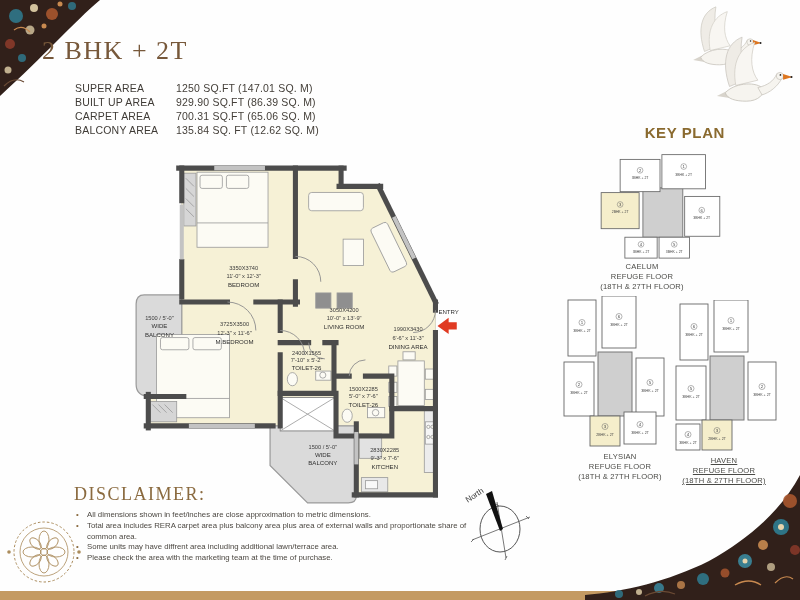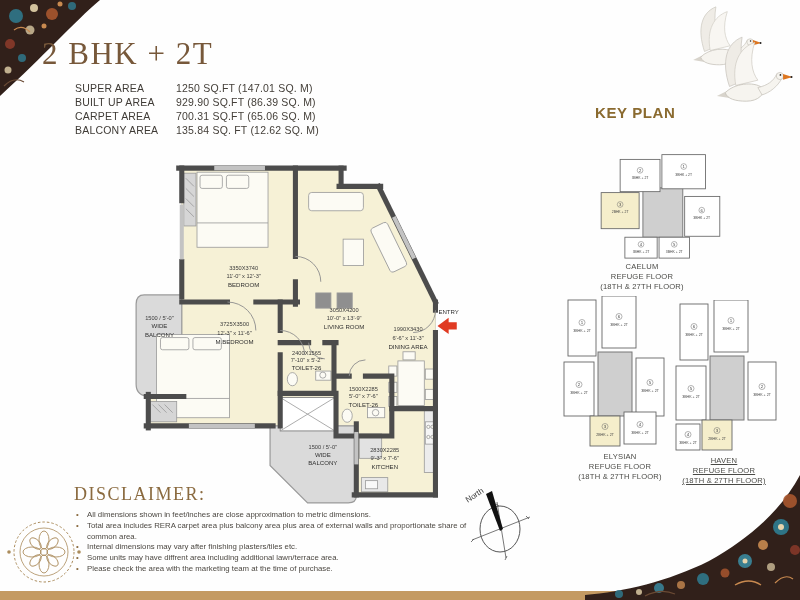--- a/index.html
+++ b/index.html
@@ -1,26 +1,26 @@
 <!DOCTYPE html>
 <html><head>
 <meta charset="utf-8">
 <style>
   html,body{margin:0;padding:0;background:#ffffff;}
   .canvas{position:relative;width:800px;height:600px;background:#fefefe;overflow:hidden;
           font-family:"Liberation Sans",sans-serif;}
   
   .page-title{position:absolute;left:42px;top:36px;font-family:"Liberation Serif",serif;
-              font-size:31px;color:#77583a;letter-spacing:1.5px;font-weight:500;}
+              font-size:26px;color:#77583a;letter-spacing:1.5px;font-weight:500;}
   .areas{position:absolute;left:44px;top:82px;margin-left:31px;}
   .area-row{display:flex;height:14px;font-size:10.5px;color:#3f3b36;letter-spacing:.2px;}
   .area-row .lbl{width:101px;}
   .area-row .val{color:#45403a;}
   
-  .keyplan-title{position:absolute;left:595px;top:104px;width:130px;text-align:left;
+  .keyplan-title{position:absolute;left:595px;top:124px;width:130px;text-align:right;
                  font-size:15px;font-weight:bold;color:#8a6a2f;letter-spacing:.6px;}
   .cluster{position:absolute;}
   .caption{position:absolute;text-align:center;font-size:7.6px;color:#4a4a46;
            line-height:10px;letter-spacing:.2px;}
   
   .disclaimer{position:absolute;left:74px;top:484px;width:420px;}
   .disclaimer-title{font-family:"Liberation Serif",serif;font-size:18px;color:#8a6a3f;
                     letter-spacing:1.5px;}
   .disclaimer ul{list-style:none;margin:5px 0 0 2px;padding:0;}
   .disclaimer li{position:relative;padding-left:11px;font-size:7.8px;color:#4c4842;
@@ -359,21 +359,20 @@
     <path d="M13,64 l3,-3 M71,41 l-3,-3 M38,26 l3,2 M47,82 l2,-4" stroke="#555" stroke-width=".8" fill="none"></path>
     <polygon points="42,53 28,16 34,13 45,51" fill="#111111"></polygon>
     <text x="6" y="20" transform="rotate(-33 16 16)" font-size="8" fill="#333">North</text>
   </svg>
 
   <div class="disclaimer">
     <div class="disclaimer-title">DISCLAIMER:</div>
     <ul>
       <li>All dimensions shown in feet/inches are close approximation to metric dimensions.</li>
       <li>Total area includes RERA carpet area plus balcony area plus area of external walls and proportionate share of common area.</li>
-      <li>Internal dimensions may vary after finishing plasters/tiles etc.</li>
       <li>Some units may have diffrent area including additional lawn/terrace area.</li>
       <li>Please check the area with the marketing team at the time of purchase.</li>
     </ul>
   </div>
 
   <svg style="position:absolute;left:6px;top:514px;" width="76" height="76" viewBox="0 0 76 76">
     <circle cx="38" cy="38" r="30" fill="none" stroke="#ab8c5c" stroke-width="1" stroke-dasharray="2.5,2"></circle>
     <circle cx="38" cy="38" r="24" fill="none" stroke="#ab8c5c" stroke-width=".8"></circle>
     <g fill="none" stroke="#ab8c5c" stroke-width=".9">
       <ellipse cx="38" cy="26" rx="5" ry="9"></ellipse>

